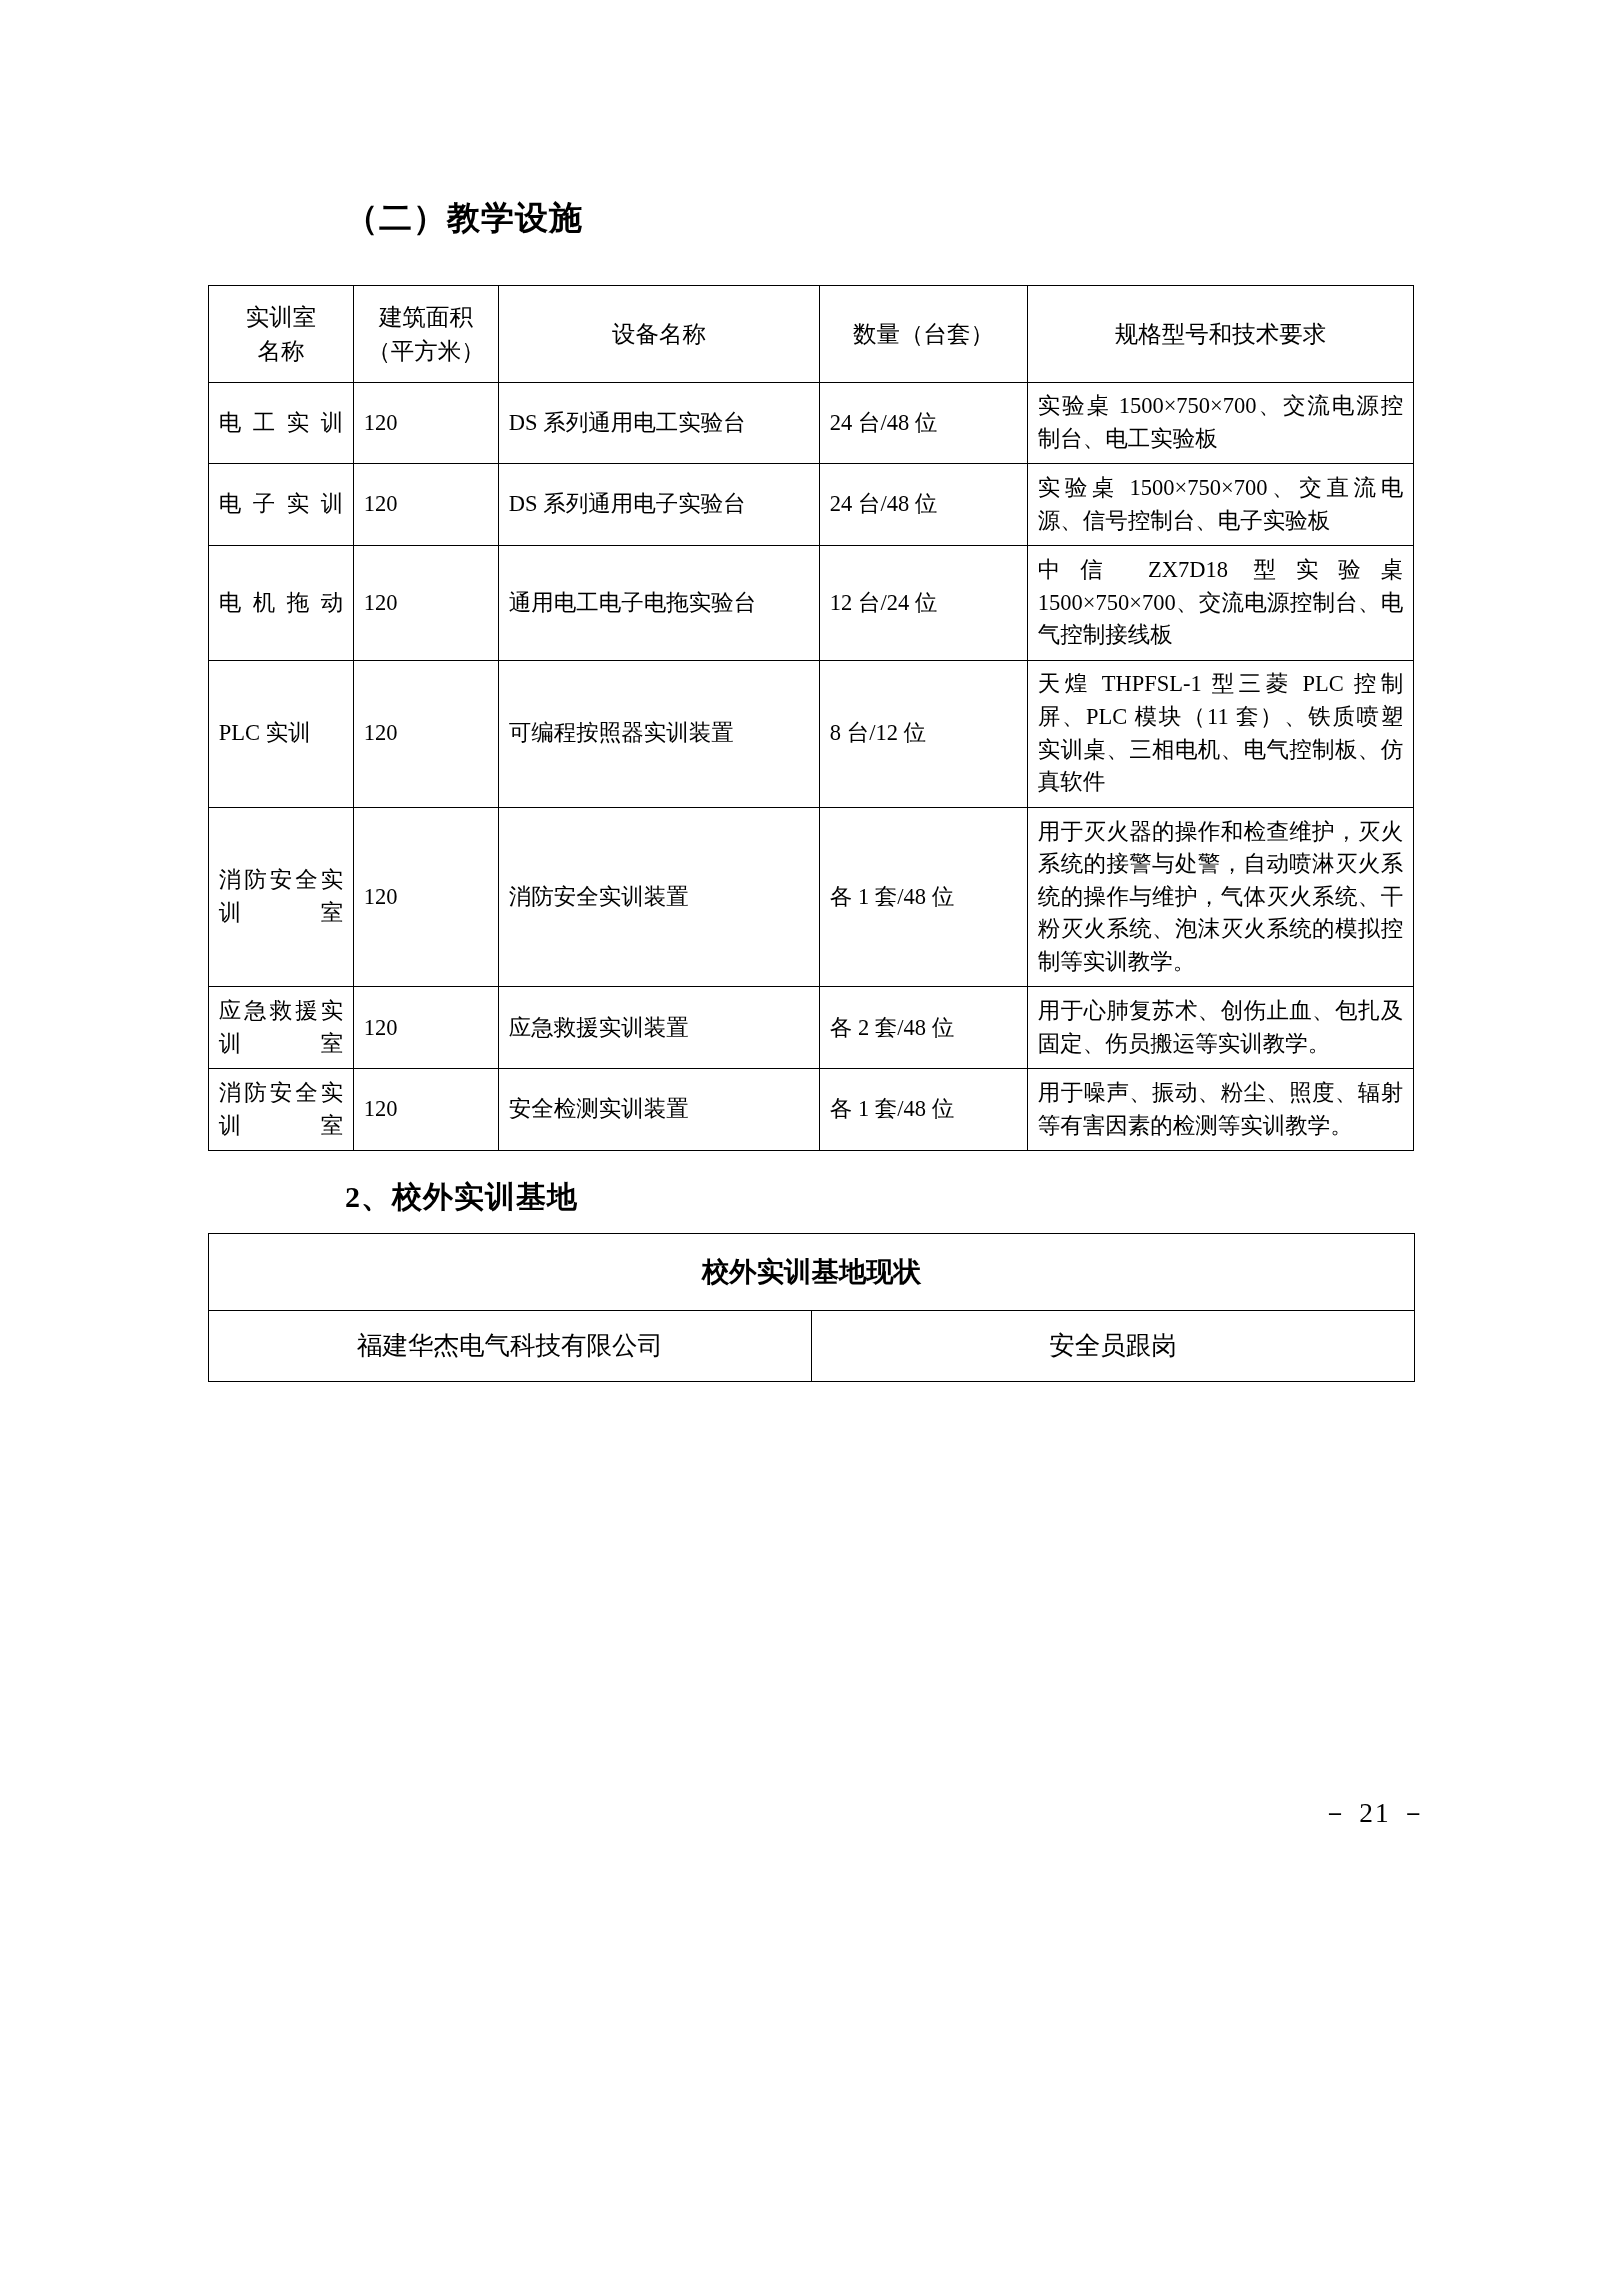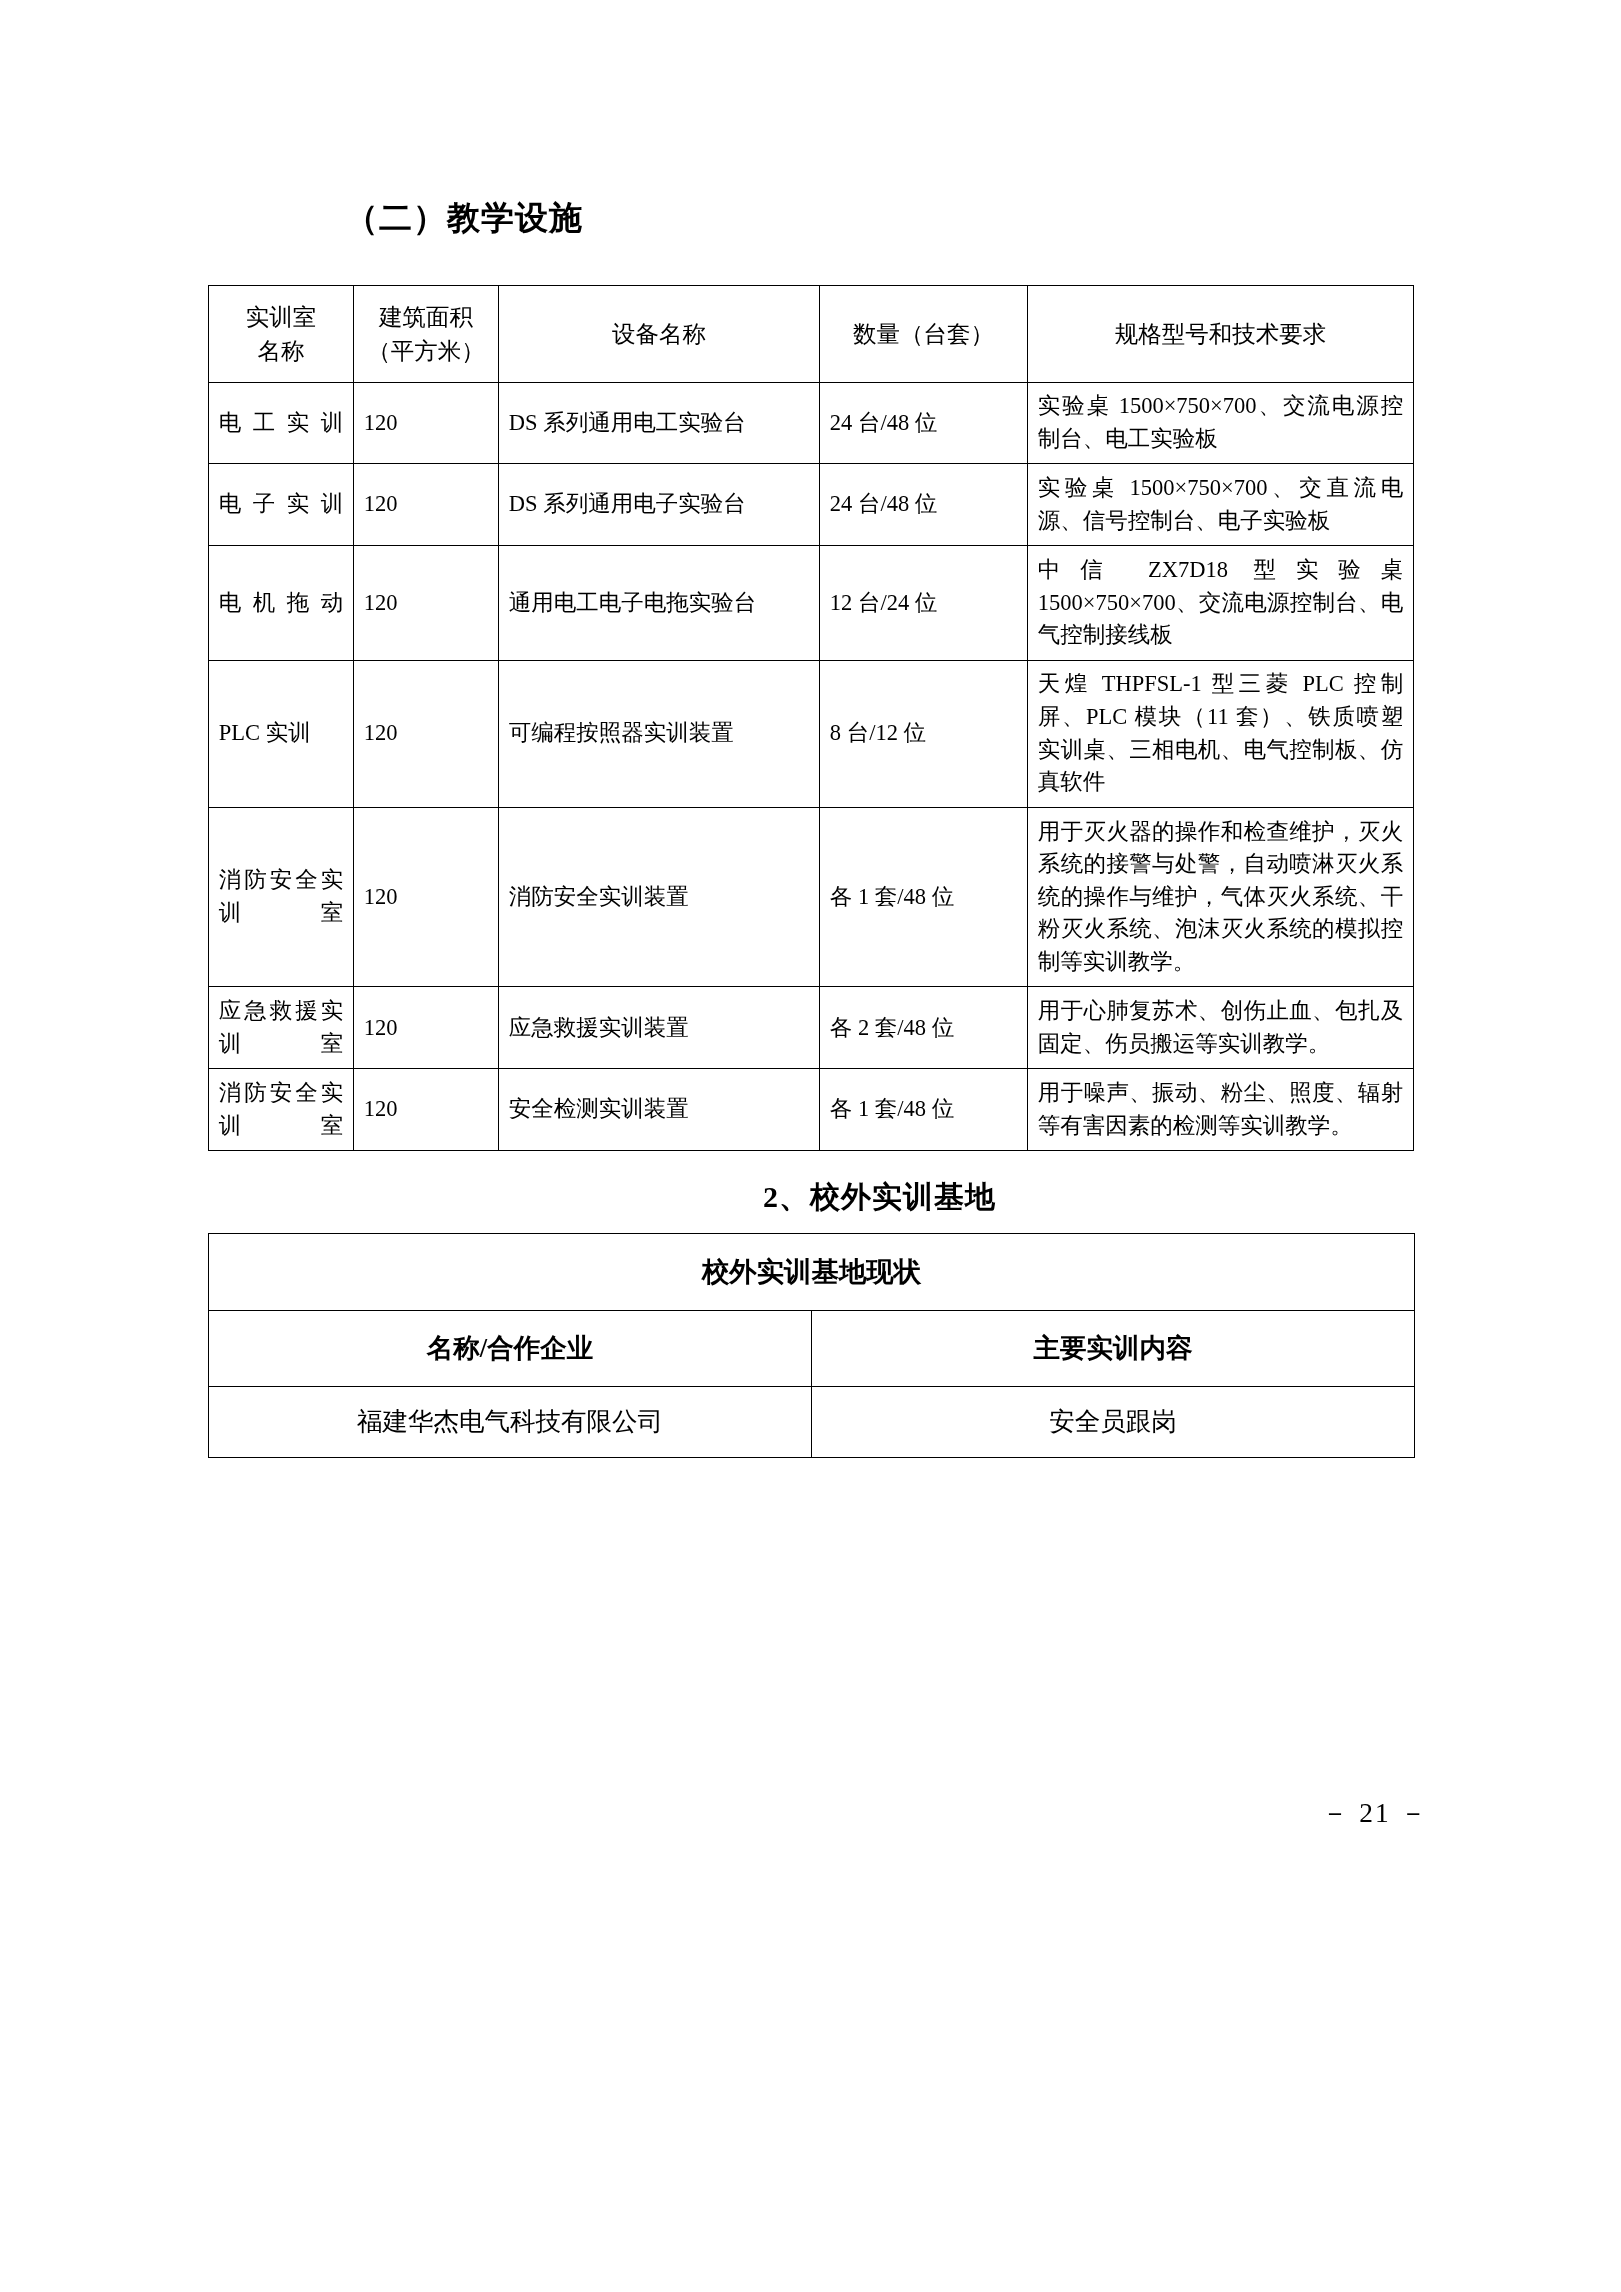--- a/index.html
+++ b/index.html
@@ -39,21 +39,20 @@
     font-size: 30px;
     font-weight: bold;
     margin: 27.4px 0 13.7px 137px;
     letter-spacing: 1px;
   }
   h2.sub-title-2 {
     font-size: 30px;
     font-weight: bold;
     margin: 25.5px 0 15.7px 137px;
     letter-spacing: 1px;
-    text-align: center;
   }
   table.main-table {
     border-collapse: collapse;
     width: 1206px;
     table-layout: fixed;
     margin-left: 0;
     margin-top: 44px;
   }
   table.main-table td, table.main-table th {
     border: 1.5px solid #000;
@@ -205,24 +204,20 @@
     <table class="outside-table">
       <colgroup>
         <col style="width:603px">
           <col style="width:603px">
       </colgroup>
       <tbody>
         <tr>
           <td class="head-row" colspan="2">校外实训基地现状</td>
         </tr>
         <tr>
-          <td class="col-head">名称/合作企业</td>
-          <td class="col-head">主要实训内容</td>
-        </tr>
-        <tr>
           <td>福建华杰电气科技有限公司</td>
           <td>安全员跟岗</td>
         </tr>
       </tbody>
     </table>
 
   </div>
 
   <div class="page-number">－ 21 －</div>
 </div>

